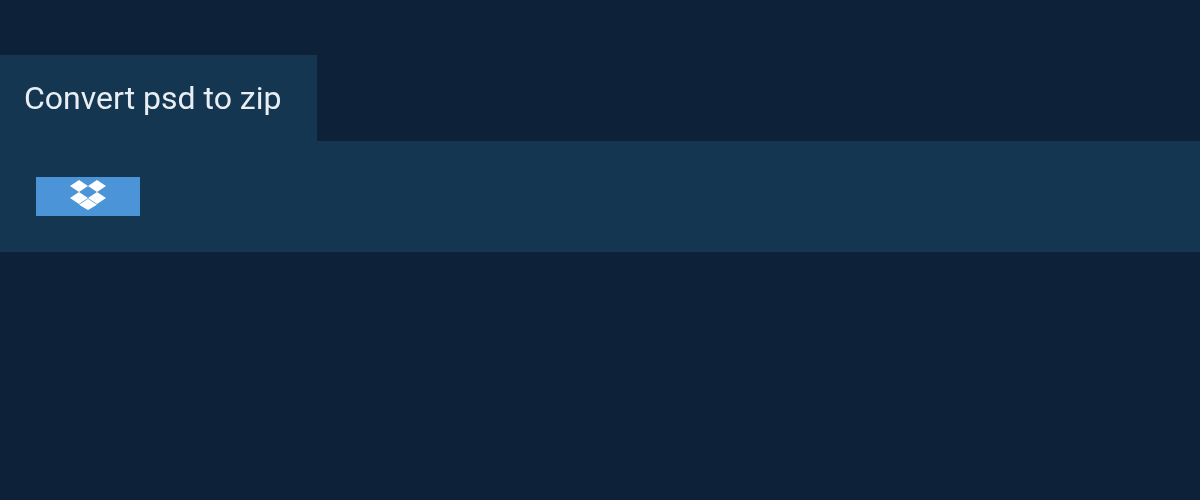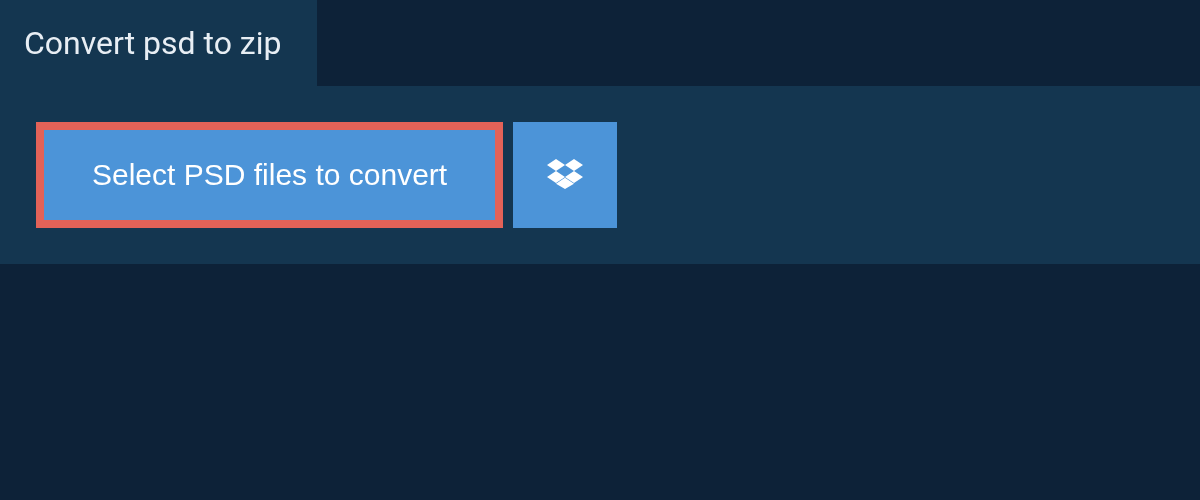--- a/index.html
+++ b/index.html
@@ -11,20 +11,21 @@
       width: 1200px;
       height: 500px;
       background: #0d2238;
       font-family: -apple-system, BlinkMacSystemFont, "Segoe UI", Roboto, Helvetica, Arial, sans-serif;
       overflow: hidden;
     }
     .tab-header {
       background: #143650;
       display: inline-block;
       padding: 24px 36px 24px 24px;
+      margin-top: 55px;
     }
     .tab-header-text {
       color: #e8eef4;
       font-size: 32px;
       font-weight: 400;
     }
     .panel {
       background: #143650;
       width: 100%;
       padding: 36px;
@@ -65,23 +66,20 @@
 <body>
 
 
 
 <div class="tab-header">
   <span class="tab-header-text">Convert psd to zip</span>
 </div>
 
 <div class="panel">
   <div class="button-row">
-    <button class="select-files-button">
-      <span>Select PSD files to convert</span>
-    </button>
     <button class="dropbox-button">
       <span>
         <svg viewBox="0 0 24 24" xmlns="http://www.w3.org/2000/svg">
           <path d="M6 2L0 6l6 4-6 4 6 4 6-4 6 4 6-4-6-4 6-4-6-4-6 4-6-4zm6 4l6 4-6 4-6-4 6-4zm-6 12.5l6-4 6 4-6 3.5-6-3.5z"></path>
         </svg>
       </span>
     </button>
   </div>
 </div>
 

